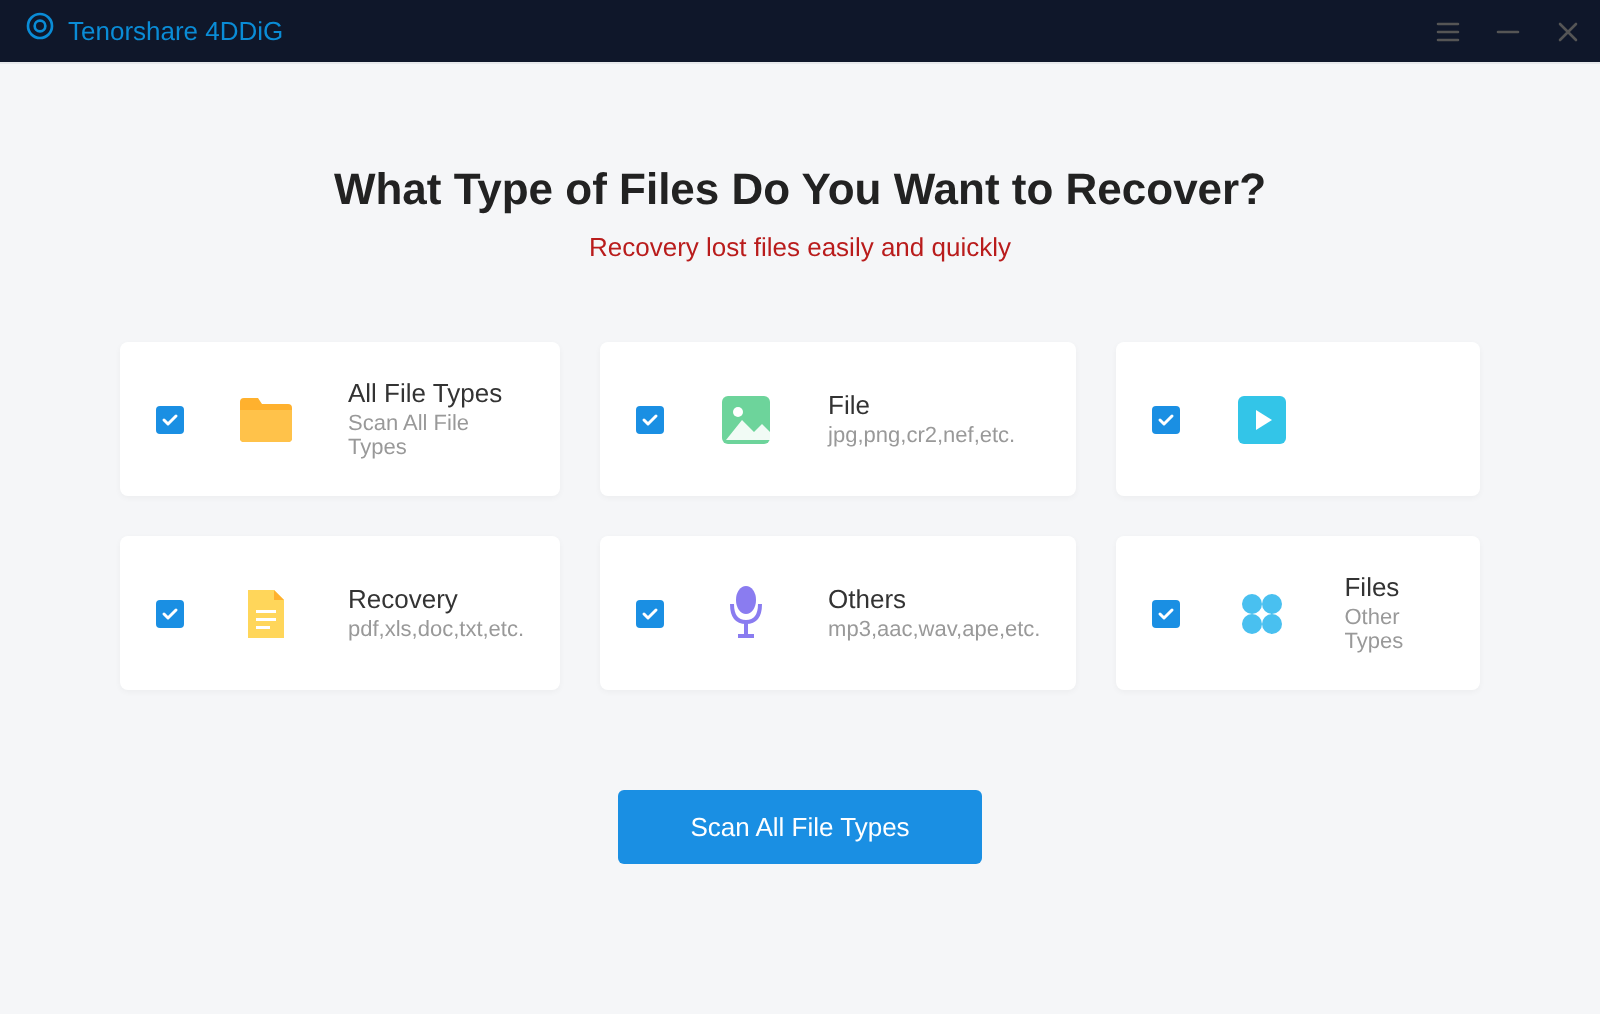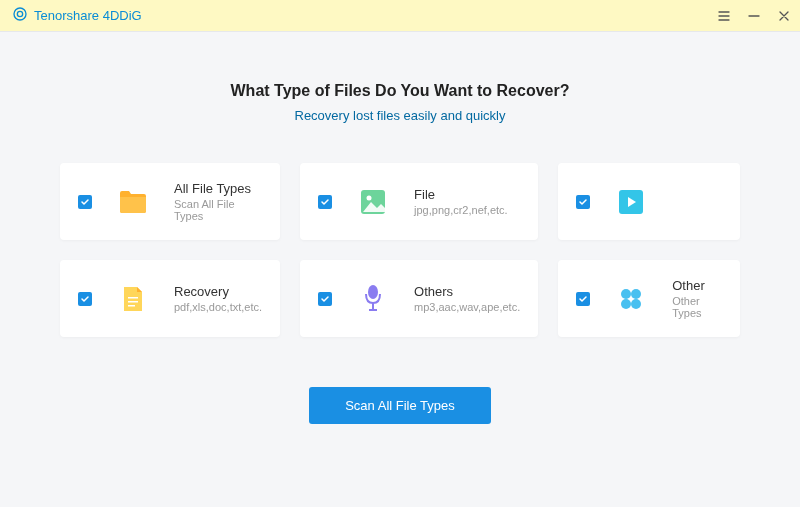--- a/index.html
+++ b/index.html
@@ -1,24 +1,24 @@
 <!DOCTYPE html>
 <html><head>
   <meta charset="utf-8">
   <style>
     * { margin: 0; padding: 0; box-sizing: border-box; font-family: -apple-system, BlinkMacSystemFont, "Segoe UI", Arial, sans-serif; }
     body { width: 800px; height: 507px; background: #f5f6f8; overflow: hidden; }
-    .titlebar { height: 32px; background: #fef9c3; border-bottom: 1px solid #e6e8eb; display: flex; align-items: center; justify-content: space-between; padding: 0 8px 0 12px; }
+    .titlebar { height: 32px; background: #0f172a; border-bottom: 1px solid #e6e8eb; display: flex; align-items: center; justify-content: space-between; padding: 0 8px 0 12px; }
     .brand { display: flex; align-items: center; gap: 6px; }
     .brand-text { color: #0a8cd6; font-size: 13px; font-weight: 500; }
     .window-controls { display: flex; align-items: center; gap: 14px; color: #555; }
     .win-ctrl { cursor: pointer; display: flex; align-items: center; justify-content: center; width: 16px; height: 16px; }
     .main { padding: 50px 60px 30px; display: flex; flex-direction: column; align-items: center; }
-    .title { font-size: 16px; font-weight: 600; color: #222; margin-bottom: 8px; }
-    .subtitle { font-size: 13px; color: #0369a1; margin-bottom: 40px; }
+    .title { font-size: 22px; font-weight: 600; color: #222; margin-bottom: 8px; }
+    .subtitle { font-size: 13px; color: #b91c1c; margin-bottom: 40px; }
     .grid { display: grid; grid-template-columns: repeat(3, 1fr); gap: 20px 20px; width: 100%; margin-bottom: 50px; }
     .card { background: #fff; border-radius: 4px; padding: 18px 18px; display: flex; align-items: center; gap: 26px; box-shadow: 0 1px 3px rgba(0,0,0,0.04); cursor: pointer; }
     .checkbox { width: 14px; height: 14px; background: #1a8fe3; border-radius: 2px; display: flex; align-items: center; justify-content: center; flex-shrink: 0; }
     .checkbox svg { width: 10px; height: 10px; }
     .file-icon { width: 30px; height: 30px; display: flex; align-items: center; justify-content: center; flex-shrink: 0; }
     .card-text { display: flex; flex-direction: column; gap: 2px; }
     .card-title { font-size: 13px; font-weight: 500; color: #333; }
     .card-sub { font-size: 11px; color: #999; }
     .scan-btn { background: #1a8fe3; color: #fff; border: none; padding: 11px 36px; font-size: 13px; border-radius: 3px; cursor: pointer; }
   </style>
@@ -160,21 +160,21 @@
       </span>
       <span class="file-icon">
         <svg width="28" height="28" viewBox="0 0 28 28">
             <circle cx="9" cy="9" r="5" fill="#49c0f0"></circle>
             <circle cx="19" cy="9" r="5" fill="#49c0f0"></circle>
             <circle cx="9" cy="19" r="5" fill="#49c0f0"></circle>
             <circle cx="19" cy="19" r="5" fill="#49c0f0"></circle>
           </svg>
       </span>
       <div class="card-text">
-        <span class="card-title">Other</span>
+        <span class="card-title">Files</span>
         <span class="card-sub">Other Types</span>
       </div>
     </div>
 
   </div>
 
   <button class="scan-btn">Scan All File Types</button>
 </div>
 
 </body></html>

